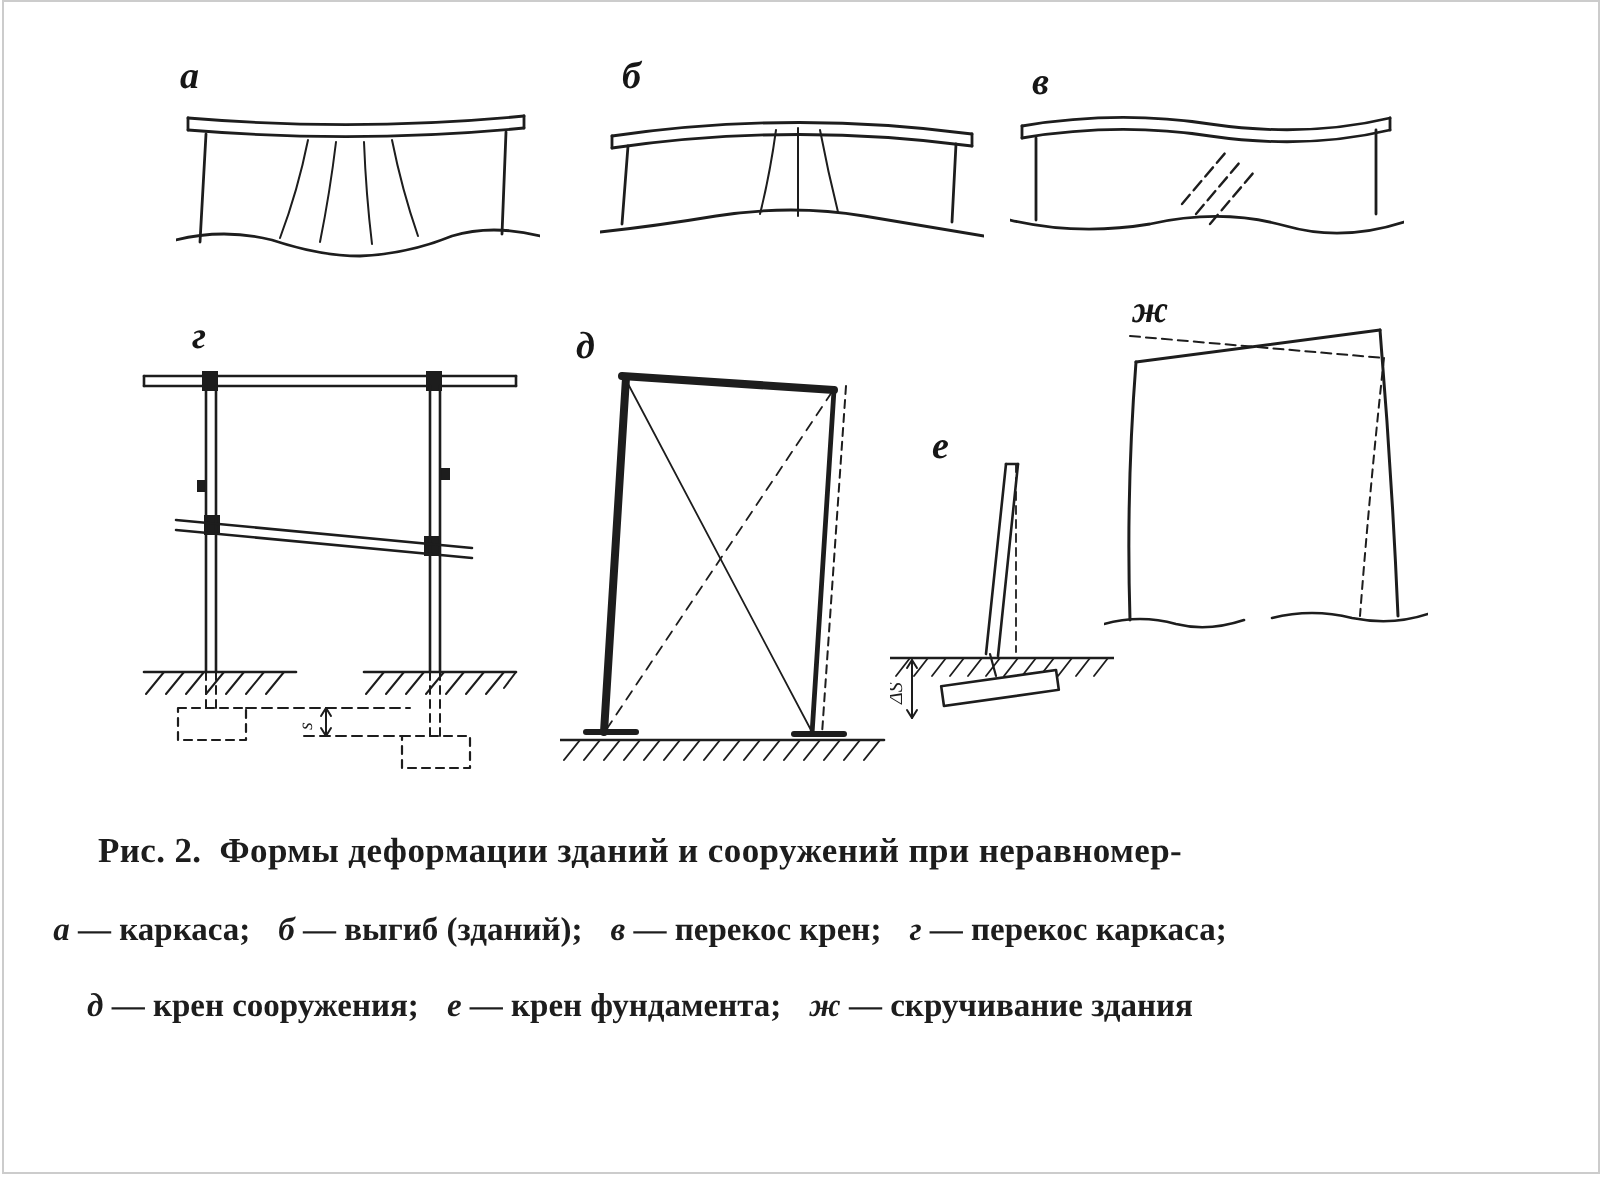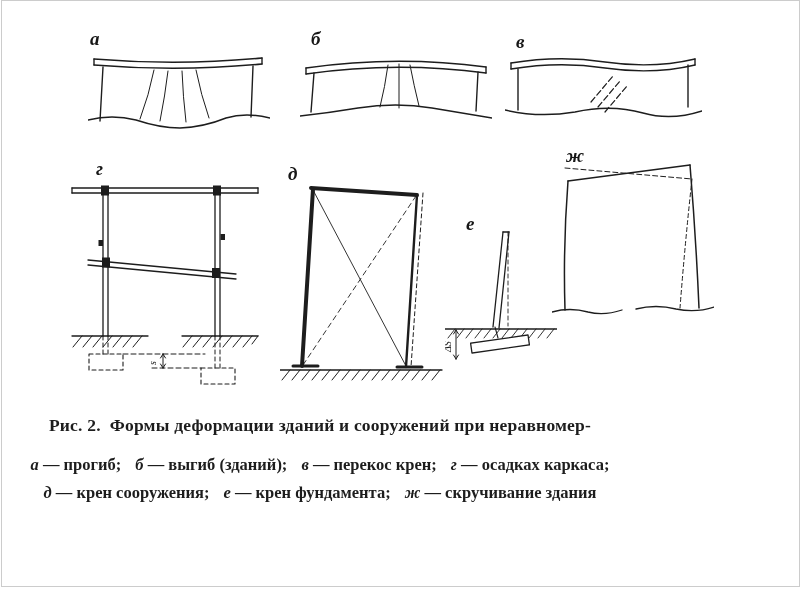--- a/index.html
+++ b/index.html
@@ -8,21 +8,21 @@
   .scan-border{position:absolute;left:1px;top:0;width:797px;height:585px;
         border:1px solid #cccccc;pointer-events:none}
   .panel{position:absolute}
   .panel svg{display:block;width:100%;height:100%}
   .panel-label{position:absolute;font-family:"Liberation Serif",serif;
         font-weight:bold;font-style:italic;font-size:19px;color:#161616}
   .caption{position:absolute;left:0;top:413px;width:640px;text-align:center}
   .cap-line{font-weight:bold;font-size:17.5px;letter-spacing:.2px;line-height:1.45}
   .fig-ref{margin-right:9px}
   .legend{margin-top:13px;font-weight:bold;font-size:16.5px;line-height:1.7}
-  .legend.legend2{margin-top:0}
+  .legend.legend2{margin-top:10px}
   .legend-item{margin:0 7px;white-space:nowrap}
   .legend-item .letter{font-style:italic}
   text.dim{font-family:"Liberation Serif",serif;font-style:italic;font-size:10px;
         fill:#1d1d1d;stroke:none}
 </style>
 </head>
 <body>
 
 <div class="page">
   <div class="scan-border"></div>
@@ -229,20 +229,20 @@
           <path d="M84,151 Q104,146 124,151 Q144,155 162,149"></path>
         </g>
       </g>
     </svg>
   </div>
 
   <div class="caption">
     <div class="cap-line"><span class="fig-ref">Рис. 2.</span><span>Формы деформации зданий и сооружений при неравномер-</span></div>
 
     <div class="legend">
-      <span class="legend-item"><span class="letter">а</span><span> — прогиб;</span></span><span class="legend-item"><span class="letter">б</span><span> — выгиб (зданий);</span></span><span class="legend-item"><span class="letter">в</span><span> — перекос крен;</span></span><span class="legend-item"><span class="letter">г</span><span> — осадках каркаса;</span></span>
+      <span class="legend-item"><span class="letter">а</span><span> — каркаса;</span></span><span class="legend-item"><span class="letter">б</span><span> — выгиб (зданий);</span></span><span class="legend-item"><span class="letter">в</span><span> — перекос крен;</span></span><span class="legend-item"><span class="letter">г</span><span> — перекос каркаса;</span></span>
     </div>
 
     <div class="legend legend2">
       <span class="legend-item"><span class="letter">д</span><span> — крен сооружения;</span></span><span class="legend-item"><span class="letter">е</span><span> — крен фундамента;</span></span><span class="legend-item"><span class="letter">ж</span><span> — скручивание здания</span></span>
     </div>
   </div>
 </div>
 
 </body></html>

